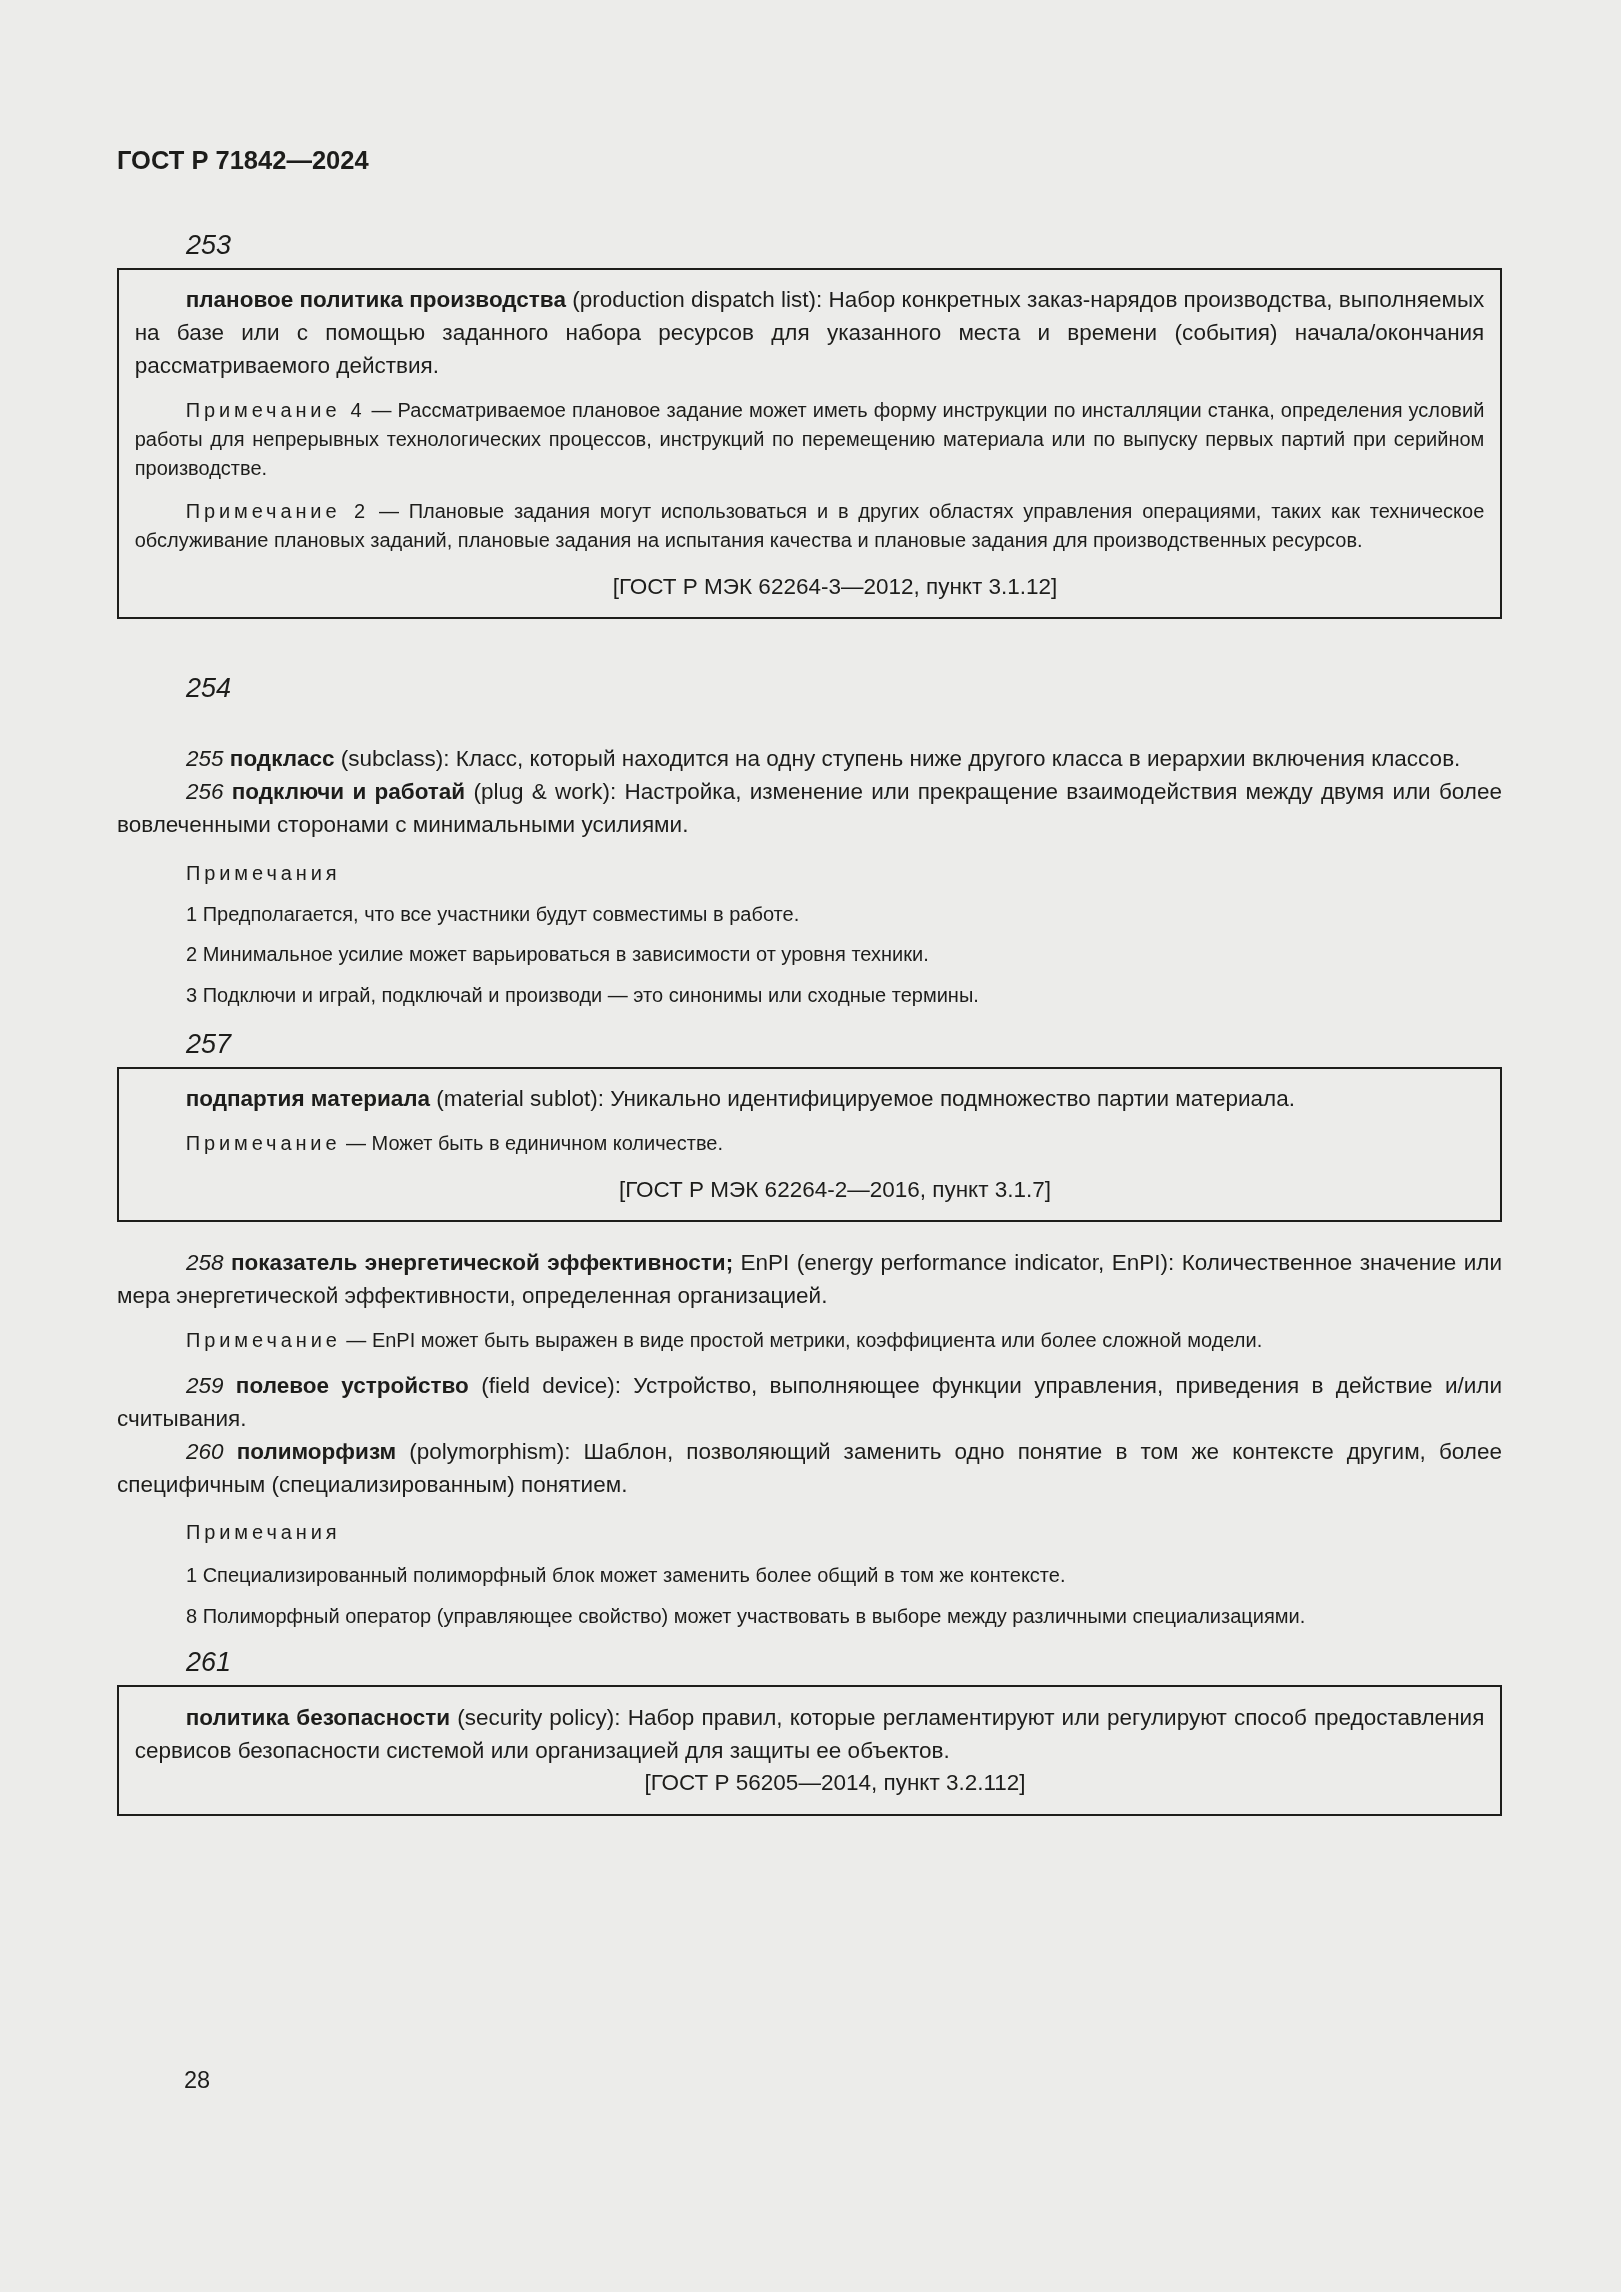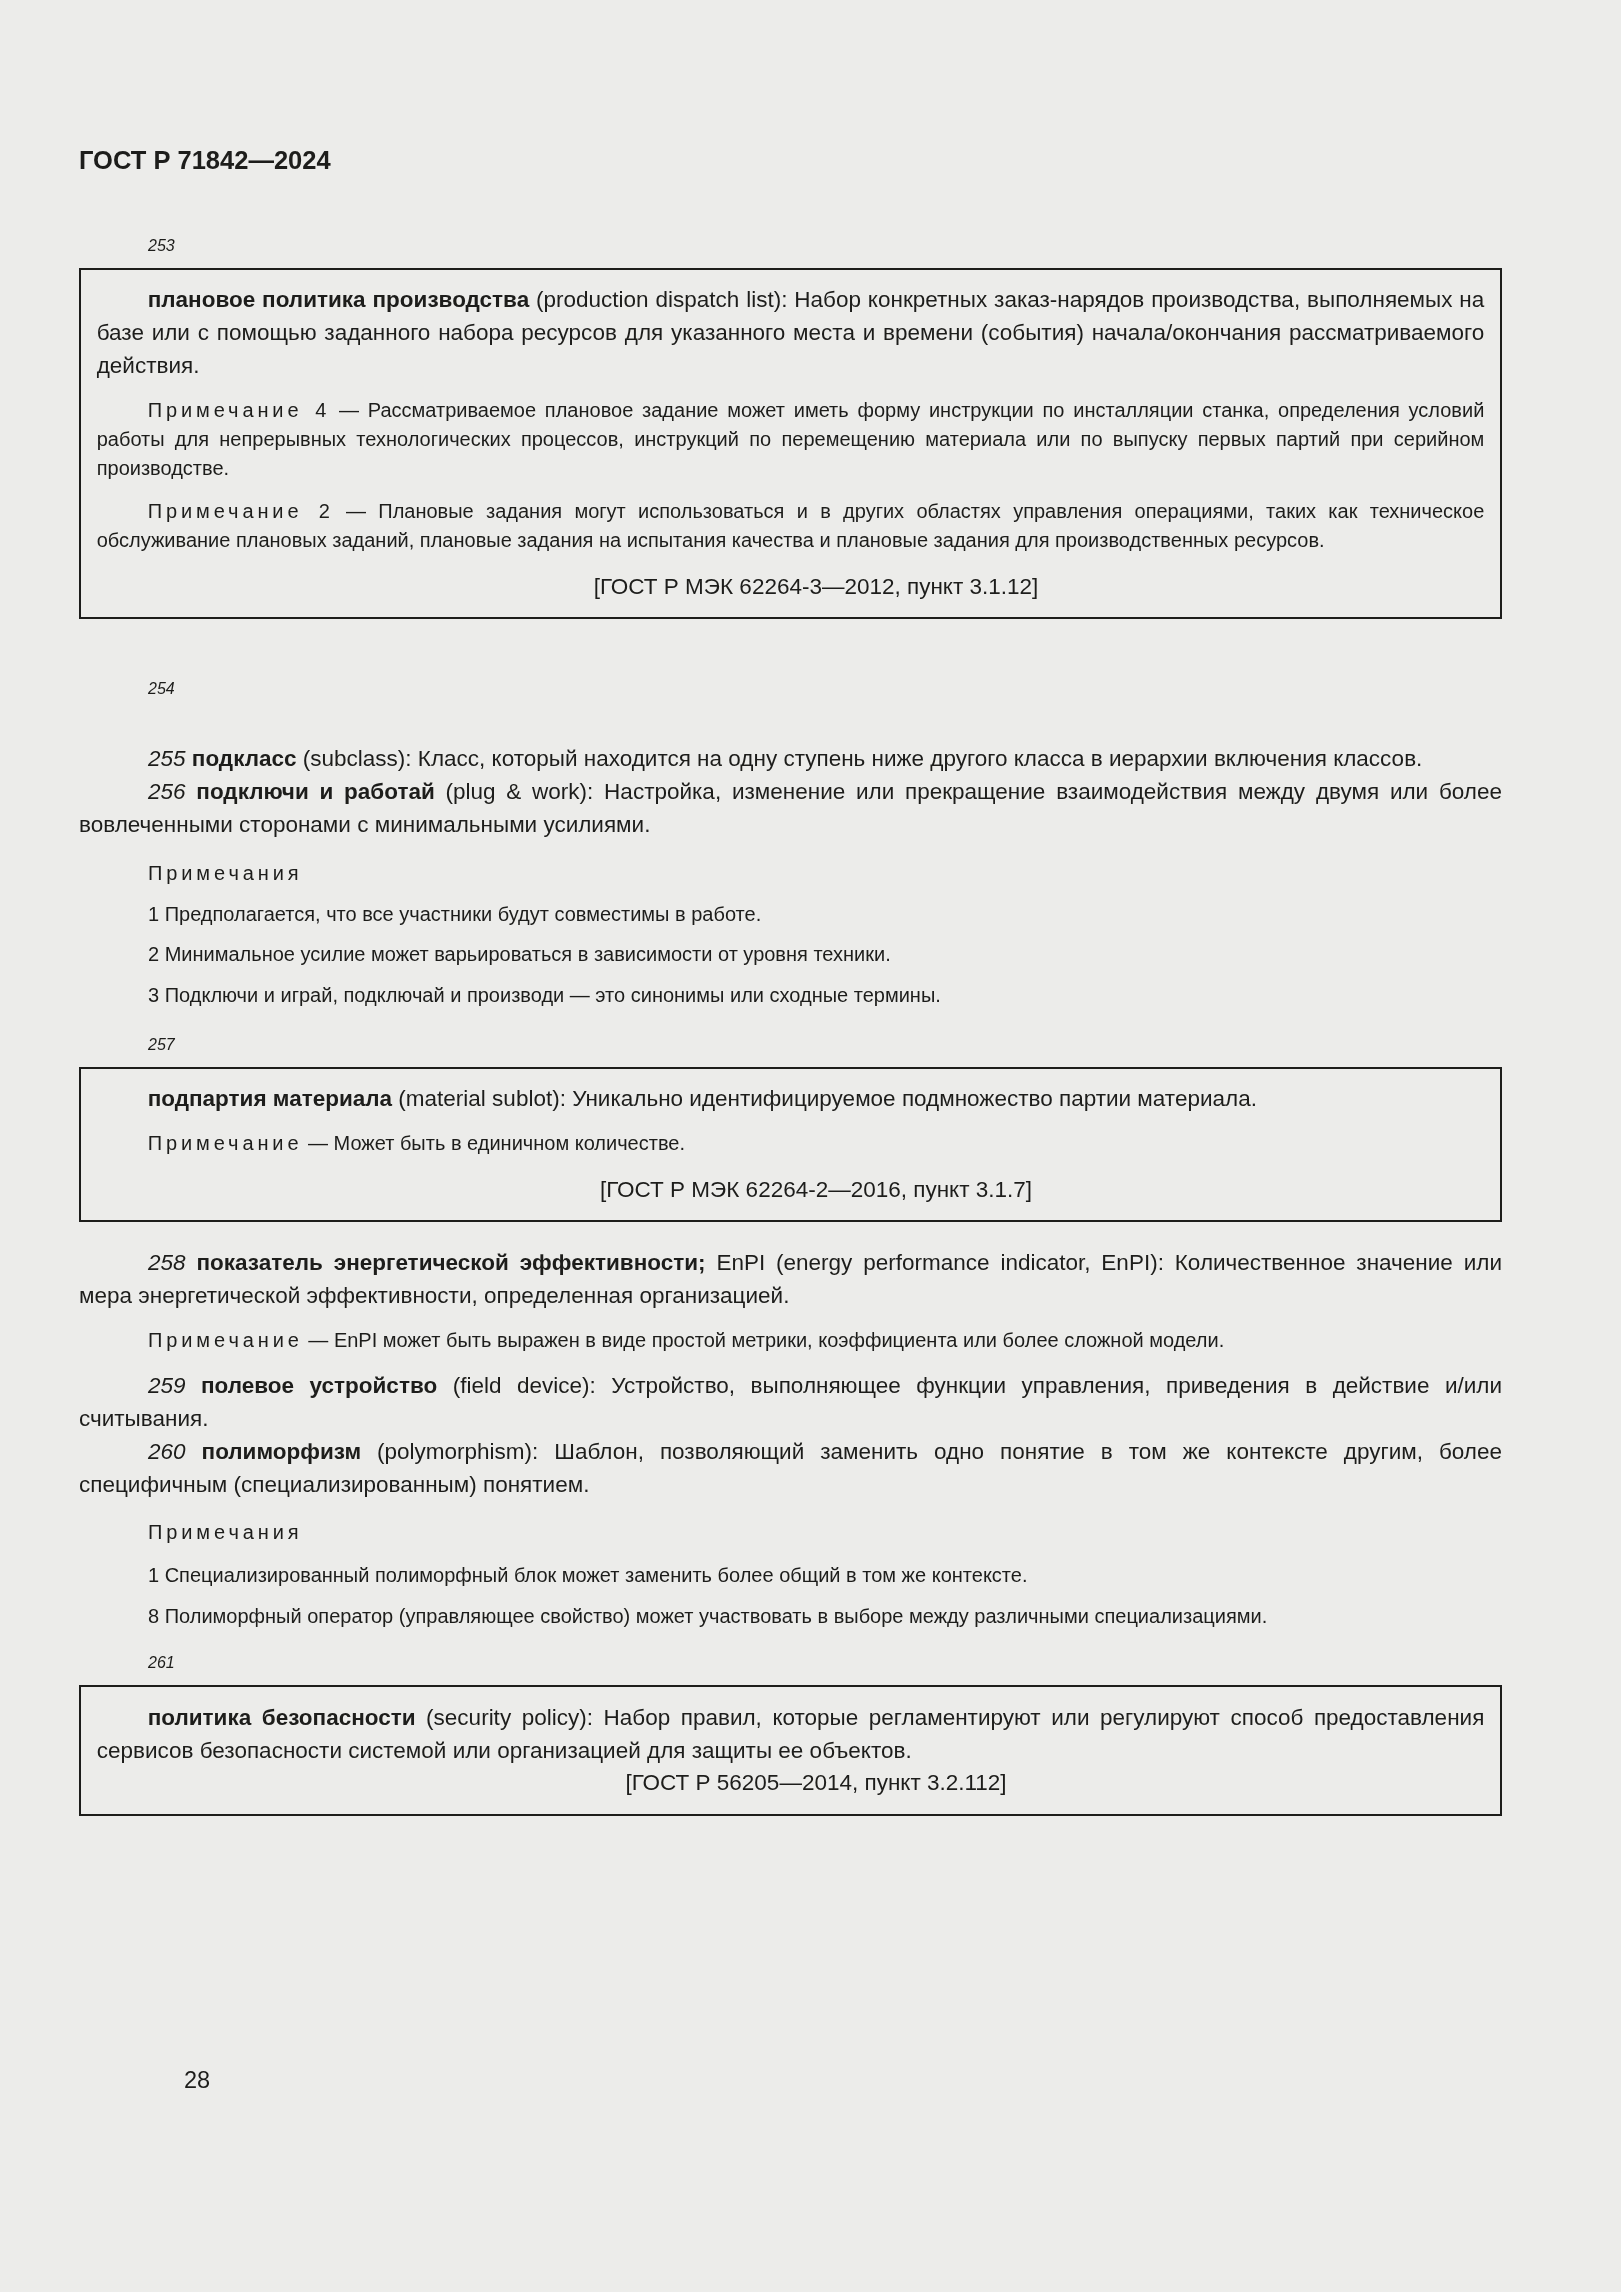--- a/index.html
+++ b/index.html
@@ -6,28 +6,28 @@
   html,body { width:1621px; height:2293px; }
   body {
     background:#ececea;
     color:#1d1d1b;
     font-family:"Liberation Sans", sans-serif;
     position:relative;
     overflow:hidden;
   }
   .page {
     position:absolute; inset:0;
-    padding:145px 119px 0 79px;  
+    padding:145px 119px 0 117px;  
   }
   .doc-header {
     font-size:25.5px; font-weight:bold; line-height:31px;
     margin-bottom:55px;
   }
   .entry-label {
-    font-size:16px; font-style:italic; line-height:29px;
+    font-size:27px; font-style:italic; line-height:29px;
     padding-left:69px;
     margin-bottom:7.8px;
   }
   .para {
     font-size:22.5px; line-height:33px;
     text-align:justify;
     text-indent:69px;
   }
   .num { font-style:italic; }
   .term { font-weight:bold; }

